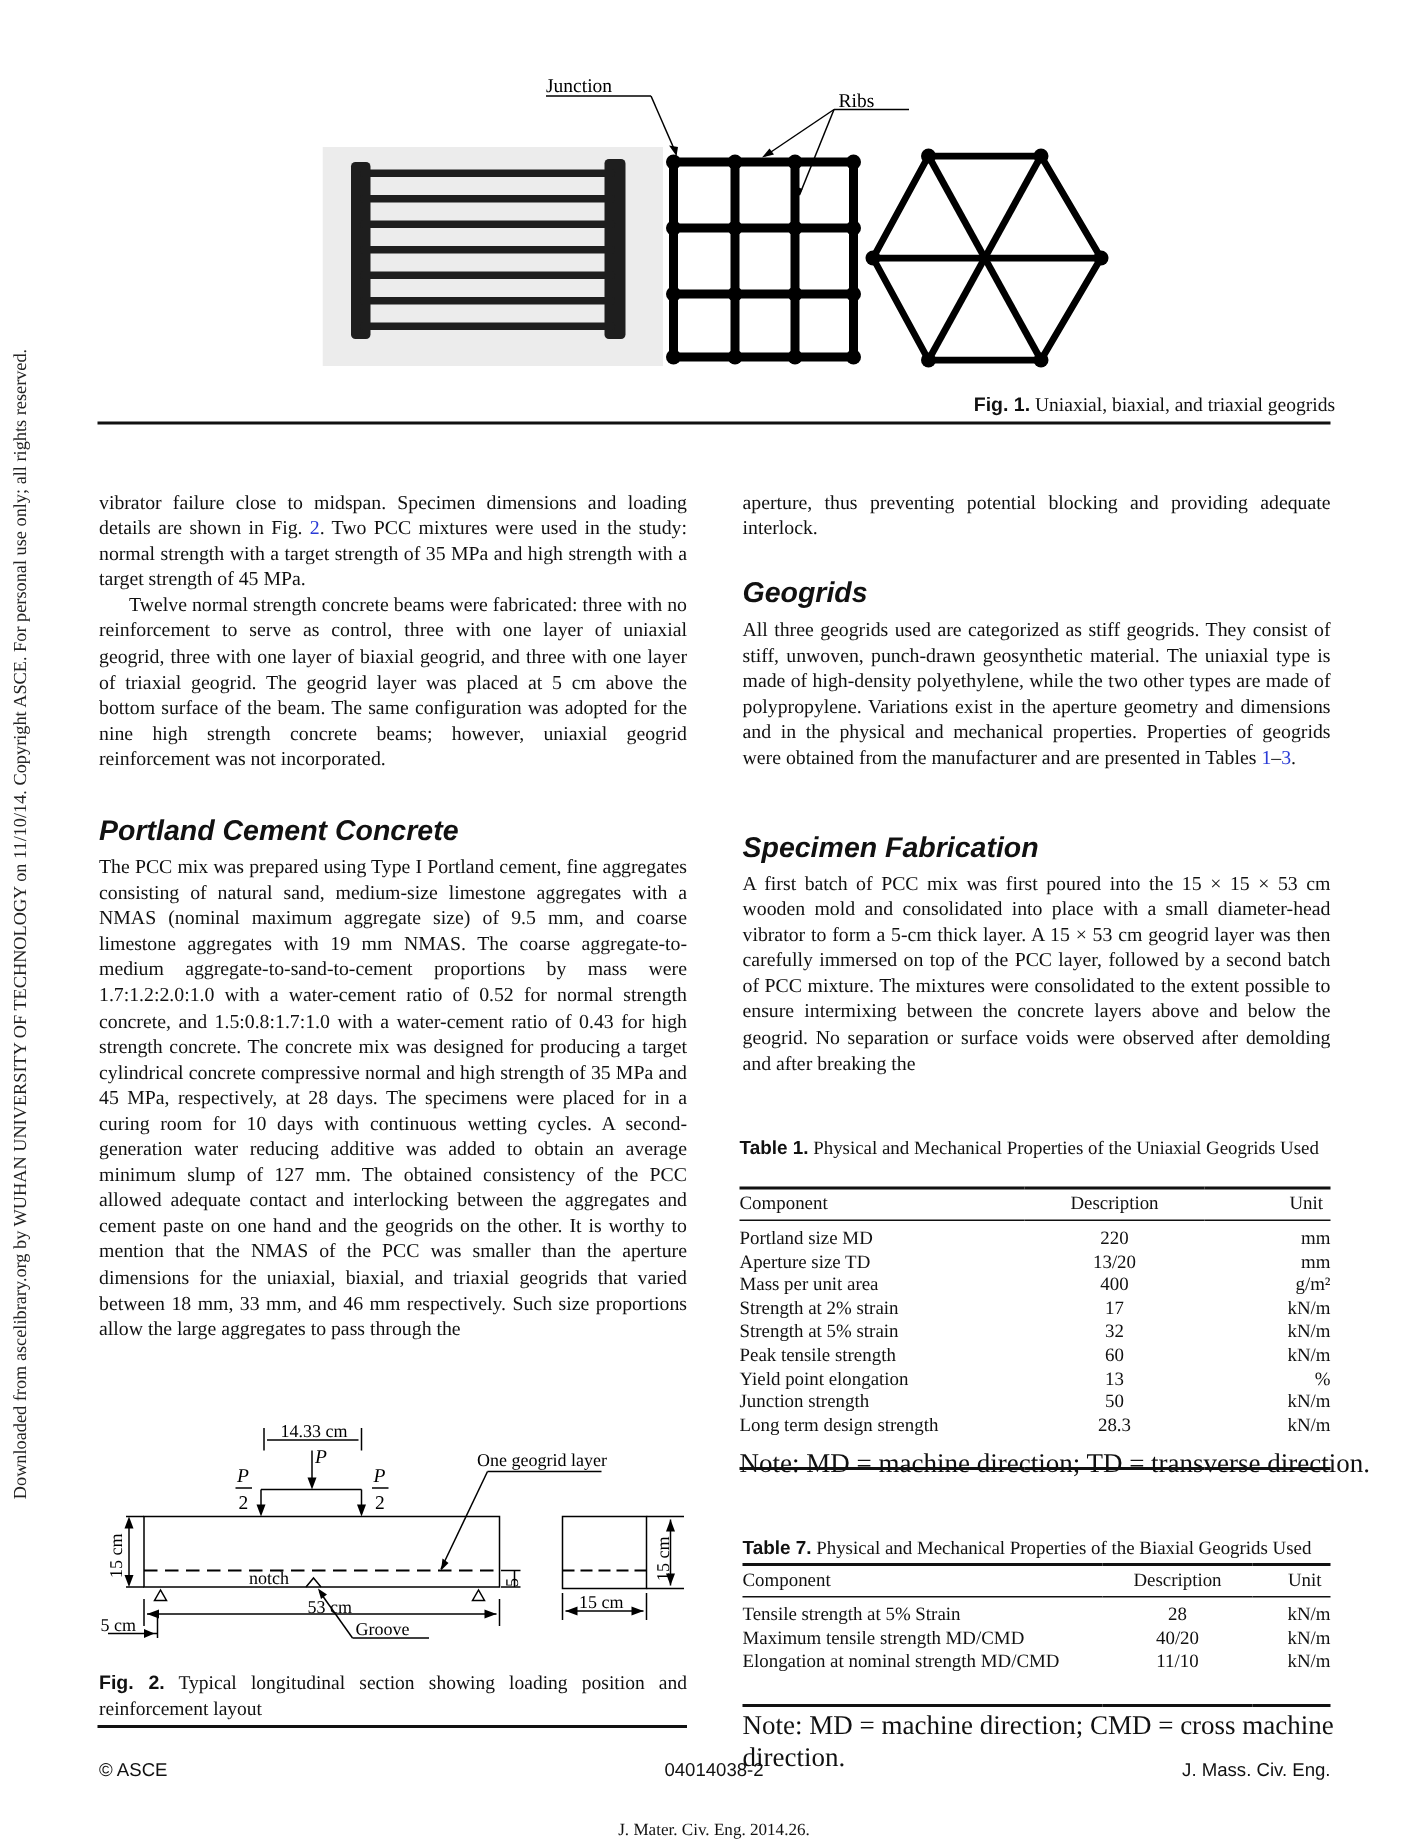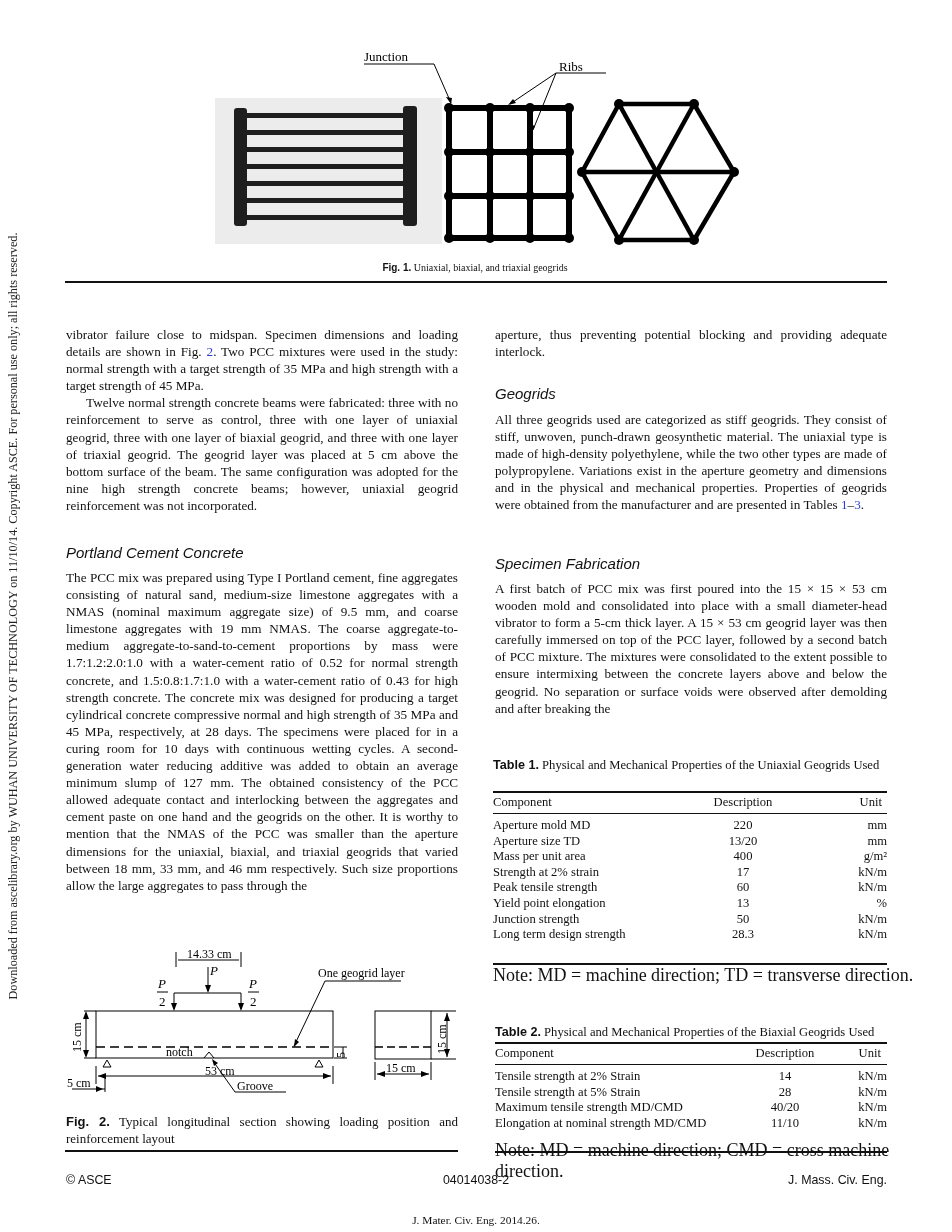--- a/index.html
+++ b/index.html
@@ -3,30 +3,30 @@
 <meta charset="utf-8">
 <style>
   html, body { margin:0; padding:0; background:#ffffff; }
   body { width:952px; height:1232px; position:relative; overflow:hidden; color:#111;
          font-family:"Liberation Serif", "DejaVu Serif", serif; }
   .abs { position:absolute; }
   .sidebar-note { position:absolute; left:-386px; top:608px; width:800px; height:16px;
     transform:rotate(-90deg); transform-origin:center center; text-align:center;
     font-size:12.2px; white-space:nowrap; color:#222; }
   .fig1 { position:absolute; left:215px; top:40px; width:540px; height:210px; }
-  .fig-caption { position:absolute; text-align:center; font-size:10px; }
+  .fig-caption { position:absolute; text-align:right; font-size:13px; }
   .fig-caption .lbl, .tbl-cap .lbl { font-family:"Liberation Sans", sans-serif; font-weight:bold; }
   .rule-thick { position:absolute; height:2px; background:#111; }
   .col { position:absolute; font-size:13.2px; line-height:17.1px; text-align:justify; }
   .col p { margin:0; }
   .col p.indent { text-indent:20px; }
   .col p.last { text-align-last:left; }
   .link { color:#2a3bd6; }
-  .heading { position:absolute; font-family:"Liberation Sans", sans-serif; font-weight:normal;
-    font-style:italic; font-size:15px; }
+  .heading { position:absolute; font-family:"Liberation Sans", sans-serif; font-weight:bold;
+    font-style:italic; font-size:19px; }
   .tbl-cap { position:absolute; font-size:12.6px; line-height:16px; }
   table.data { position:absolute; border-collapse:collapse; font-size:12.6px; }
   table.data td, table.data th { padding:0; font-weight:normal; height:15.6px; line-height:15.6px; }
   table.data thead th { border-top:2px solid #111; border-bottom:1.5px solid #111; height:20px; }
   table.data tbody tr:first-child td { padding-top:4px; }
   table.data tbody tr:last-child td { padding-bottom:20px; border-bottom:2px solid #111; }
   .tnote { position:absolute; font-size:18px; }
   .footer { position:absolute; font-family:"Liberation Sans", sans-serif; font-size:12.4px; }
   .bottom-cite { position:absolute; left:0; width:952px; top:1214px; text-align:center; font-size:11.4px; }
   svg text { font-family:"Liberation Serif", serif; }
@@ -241,40 +241,45 @@
     </colgroup>
   <thead>
       <tr>
     <th style="text-align:left">Component</th>
     <th style="text-align:center">Description</th>
     <th style="text-align:right; padding-right:5px">Unit</th>
   </tr>
     </thead>
   <tbody id="table1-body">
       <tr>
-        <td style="text-align: left;">Aperture mold MD</td>
+        <td style="text-align: left;">Portland size MD</td>
         <td style="text-align: center;">220</td>
         <td style="text-align: right; padding-right: 0px;">mm</td>
       </tr>
       <tr>
         <td style="text-align: left;">Aperture size TD</td>
         <td style="text-align: center;">13/20</td>
         <td style="text-align: right; padding-right: 0px;">mm</td>
       </tr>
       <tr>
         <td style="text-align: left;">Mass per unit area</td>
         <td style="text-align: center;">400</td>
         <td style="text-align: right; padding-right: 0px;">g/m²</td>
       </tr>
       <tr>
         <td style="text-align: left;">Strength at 2% strain</td>
         <td style="text-align: center;">17</td>
         <td style="text-align: right; padding-right: 0px;">kN/m</td>
       </tr>
       <tr>
+        <td style="text-align: left;">Strength at 5% strain</td>
+        <td style="text-align: center;">32</td>
+        <td style="text-align: right; padding-right: 0px;">kN/m</td>
+      </tr>
+      <tr>
         <td style="text-align: left;">Peak tensile strength</td>
         <td style="text-align: center;">60</td>
         <td style="text-align: right; padding-right: 0px;">kN/m</td>
       </tr>
       <tr>
         <td style="text-align: left;">Yield point elongation</td>
         <td style="text-align: center;">13</td>
         <td style="text-align: right; padding-right: 0px;">%</td>
       </tr>
       <tr>
@@ -285,42 +290,37 @@
       <tr>
         <td style="text-align: left;">Long term design strength</td>
         <td style="text-align: center;">28.3</td>
         <td style="text-align: right; padding-right: 0px;">kN/m</td>
       </tr>
     </tbody>
 </table>
 <div class="tnote" style="left:493px; top:965px;">Note: MD = machine direction; TD = transverse direction.</div>
 
 <div class="tbl-cap" style="left:495px; top:1024px; width:394px; white-space:nowrap;">
-  <span class="lbl">Table 2.</span><span> Physical and Mechanical Properties of the Biaxial Geogrids Used</span>
+  <span class="lbl">Table 7.</span><span> Physical and Mechanical Properties of the Biaxial Geogrids Used</span>
 </div>
 <table class="data" id="table2" style="left:495px; top:1042px; width:392px;">
   <colgroup>
       <col style="width:240px">
       <col style="width:100px">
       <col style="width:52px">
     </colgroup>
   <thead>
       <tr>
     <th style="text-align:left">Component</th>
     <th style="text-align:center">Description</th>
     <th style="text-align:right; padding-right:6px">Unit</th>
   </tr>
     </thead>
   <tbody id="table2-body">
       <tr>
-        <td style="text-align: left;">Tensile strength at 2% Strain</td>
-        <td style="text-align: center;">14</td>
-        <td style="text-align: right; padding-right: 0px;">kN/m</td>
-      </tr>
-      <tr>
         <td style="text-align: left;">Tensile strength at 5% Strain</td>
         <td style="text-align: center;">28</td>
         <td style="text-align: right; padding-right: 0px;">kN/m</td>
       </tr>
       <tr>
         <td style="text-align: left;">Maximum tensile strength MD/CMD</td>
         <td style="text-align: center;">40/20</td>
         <td style="text-align: right; padding-right: 0px;">kN/m</td>
       </tr>
       <tr>

